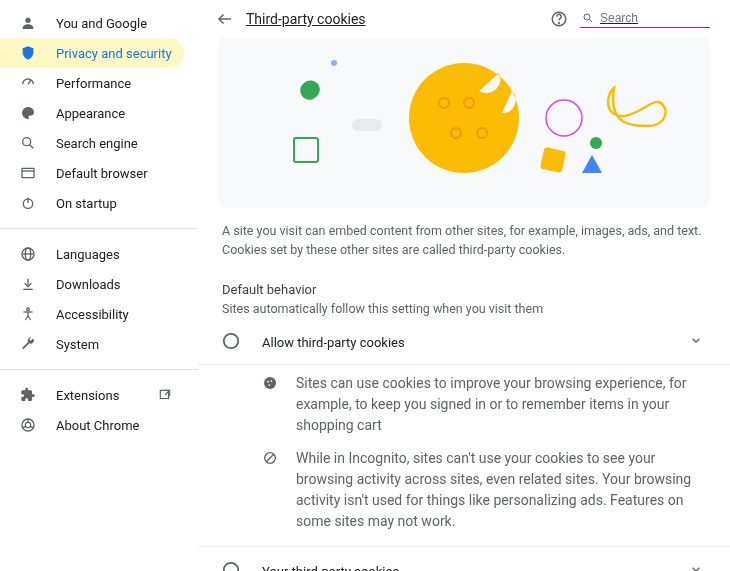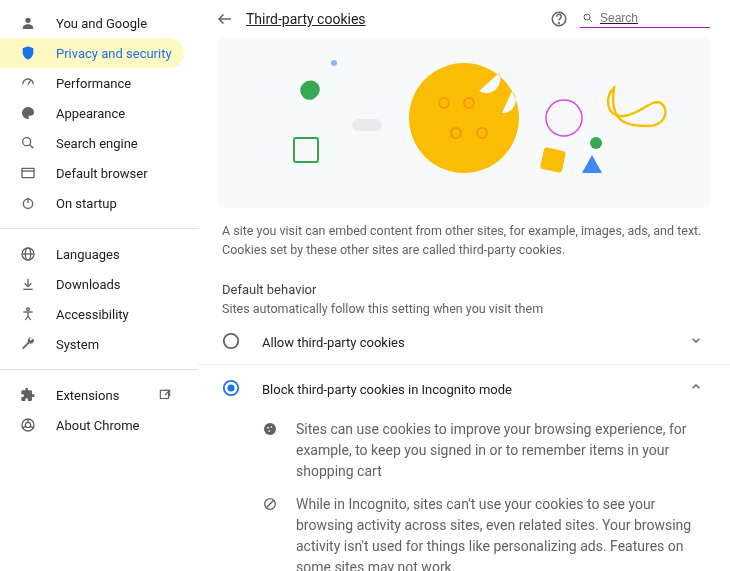--- a/index.html
+++ b/index.html
@@ -240,34 +240,20 @@
             </svg>
           </span>
         <span class="lbl">Allow third-party cookies</span>
         <span class="chev">
             <svg width="16" height="16" viewBox="0 0 24 24" fill="none" stroke="#5f6368" stroke-width="2">
               <polyline points="7,10 12,15 17,10"></polyline>
             </svg>
           </span>
       </div>
 
-      <div class="opt-row" style="border-bottom:none">
-        <span class="radio">
-            <svg width="18" height="18" viewBox="0 0 20 20">
-              <circle cx="10" cy="10" r="8" fill="none" stroke="#1a73e8" stroke-width="2"></circle>
-              <circle cx="10" cy="10" r="4" fill="#1a73e8"></circle>
-            </svg>
-          </span>
-        <span class="lbl">Block third-party cookies in Incognito mode</span>
-        <span class="chev">
-            <svg width="16" height="16" viewBox="0 0 24 24" fill="none" stroke="#5f6368" stroke-width="2">
-              <polyline points="7,14 12,9 17,14"></polyline>
-            </svg>
-          </span>
-      </div>
 
       <div class="detail-block">
         <div class="detail-row">
           <span class="dicon">
               <svg width="16" height="16" viewBox="0 0 24 24" fill="#5f6368">
                 <circle cx="12" cy="12" r="9"></circle>
                 <circle cx="9" cy="10" r="1.3" fill="#fff"></circle>
                 <circle cx="14" cy="9" r="1.3" fill="#fff"></circle>
                 <circle cx="11" cy="15" r="1.3" fill="#fff"></circle>
               </svg>

